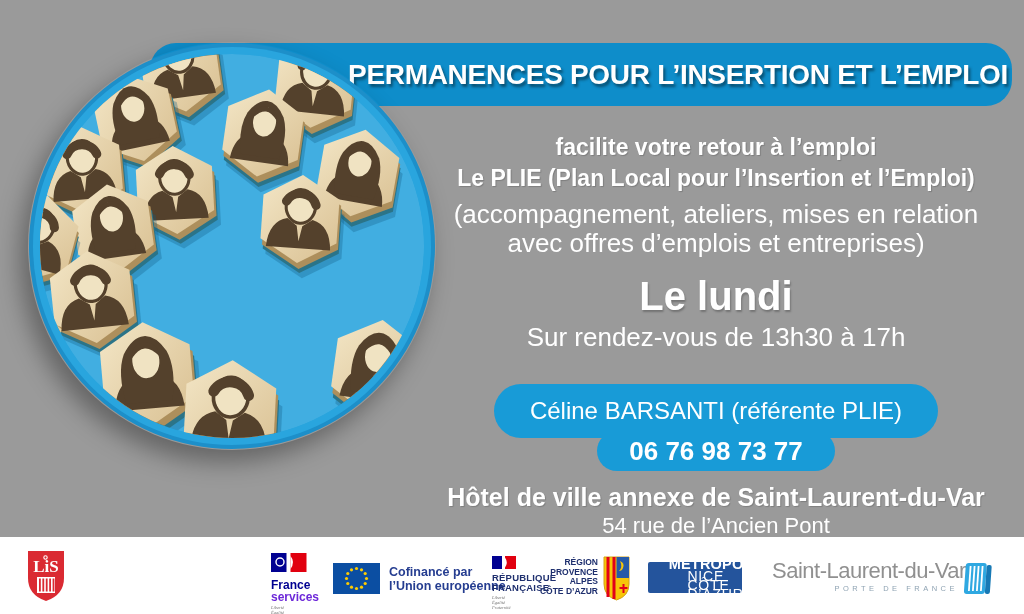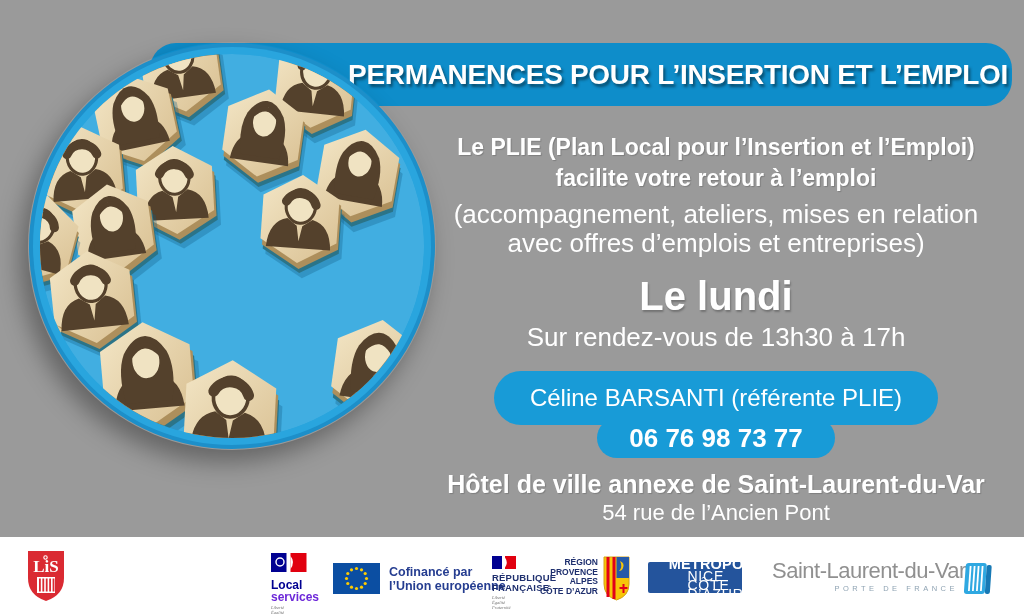--- a/index.html
+++ b/index.html
@@ -19,21 +19,21 @@
   .content{position:absolute;left:420px;top:132px;width:592px;z-index:3;
            text-align:center;color:#fff;}
   .intro-bold{font-size:23px;font-weight:bold;line-height:31px;margin:0;
               text-shadow:1px 1px 1px rgba(0,0,0,0.18);}
   .intro-reg{font-size:26px;line-height:29px;margin:6px 0 0 0;}
   .day{font-size:40px;font-weight:bold;line-height:44px;margin:16px 0 0 0;
        text-shadow:1px 2px 2px rgba(0,0,0,0.25);}
   .hours{font-size:26px;line-height:30px;margin:4px 0 0 0;}
   .pill{background:#189bd7;color:#fff;margin:0 auto;width:fit-content;
         display:flex;align-items:center;justify-content:center;}
-  .pill-name{margin-top:19px;height:54px;border-radius:27px;padding:0 36px;
+  .pill-name{margin-top:32px;height:54px;border-radius:27px;padding:0 36px;
         font-size:24px;position:relative;z-index:2;}
   .pill-phone{margin-top:-7px;height:40px;border-radius:20px;padding:0 32px;
         font-size:26px;font-weight:bold;position:relative;z-index:1;}
   .addr1{font-size:25px;font-weight:bold;line-height:28px;margin:12px 0 0 0;
          text-shadow:1px 1px 1px rgba(0,0,0,0.18);}
   .addr2{font-size:22px;line-height:26px;margin:2px 0 0 0;}
   
   .footer{position:absolute;left:0;bottom:0;width:1024px;height:77px;background:#fff;z-index:4;}
   .footer *{box-sizing:border-box;}
   .logo{position:absolute;}
@@ -201,22 +201,22 @@
               <path d="M0 -44 L38.104 -22 L38.104 22 L0 44 L-38.104 22 L-38.104 -22 Z" transform="translate(2 6)" fill="#ad8f5c"></path>
               <path d="M0 -44 L38.104 -22 L38.104 22 L0 44 L-38.104 22 L-38.104 -22 Z" transform="translate(0 0)" fill="url(#woodgrad)"></path>
               <use href="#pm" xlink:href="#pm" transform="scale(1.4)"></use>
             </g>
           </g>
       </g>
     </svg>
   </div>
 
   <div class="content">
+    <p class="intro-bold" style="margin-top:0">facilite votre retour à l’emploi</p>
     <p class="intro-bold">Le PLIE (Plan Local pour l’Insertion et l’Emploi)</p>
-    <p class="intro-bold" style="margin-top:0">facilite votre retour à l’emploi</p>
     <p class="intro-reg">(accompagnement, ateliers, mises en relation</p>
     <p class="intro-reg" style="margin-top:0">avec offres d’emplois et entreprises)</p>
     <p class="day">Le lundi</p>
     <p class="hours">Sur rendez-vous de 13h30 à 17h</p>
     <div class="pill pill-name">Céline BARSANTI (référente PLIE)</div>
     <div class="pill pill-phone">06 76 98 73 77</div>
     <p class="addr1">Hôtel de ville annexe de Saint-Laurent-du-Var</p>
     <p class="addr2">54 rue de l’Ancien Pont</p>
   </div>
 
@@ -236,21 +236,21 @@
       </svg>
     </div>
 
     <div class="logo" style="left:271px;top:16px;">
       <svg width="36" height="20" viewBox="0 0 36 20">
         <rect x="0" y="0" width="15.5" height="19" fill="#000091"></rect>
         <rect x="19.5" y="0" width="16" height="19" fill="#e1000f"></rect>
         <circle cx="9" cy="9" r="4" fill="none" stroke="#fff" stroke-width="1.4"></circle>
         <path d="M19.5 3 q5 6 0 13 Z" fill="#fff"></path>
       </svg>
-      <div class="fs-name1">Local</div>
+      <div class="fs-name1">France</div>
       <div class="fs-name2">services</div>
       <div class="tiny-motto">
         <div>Liberté</div>
         <div>Égalité</div>
 
       </div>
     </div>
 
     <div class="logo" style="left:333px;top:26px;">
       <svg width="47" height="31" viewBox="0 0 47 31">

